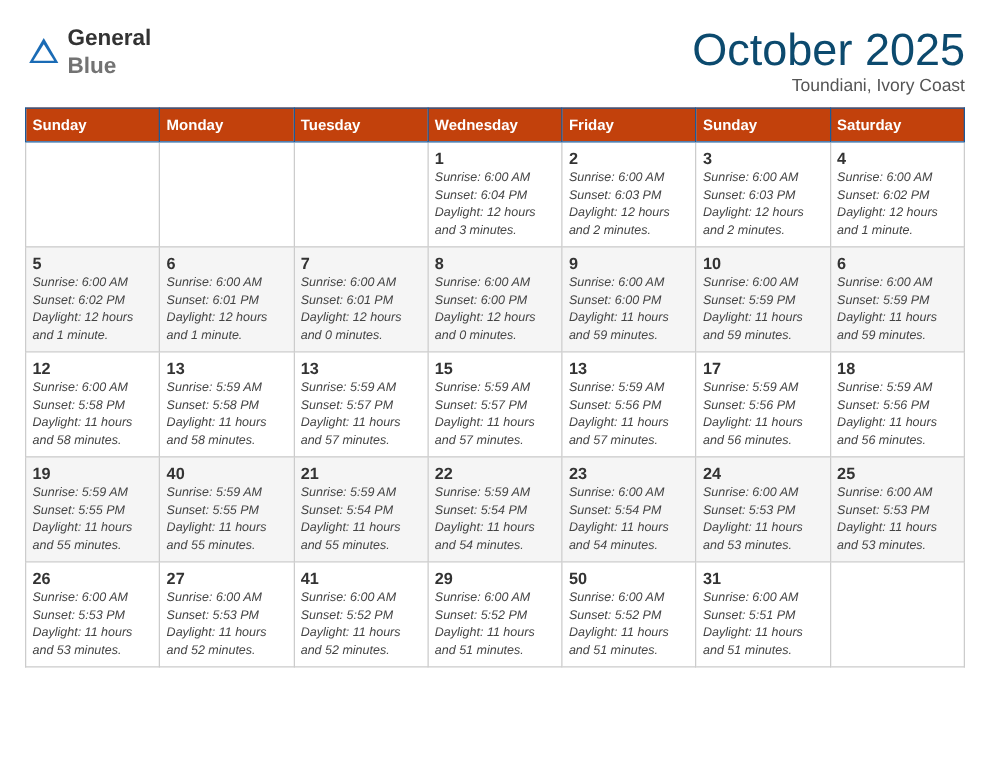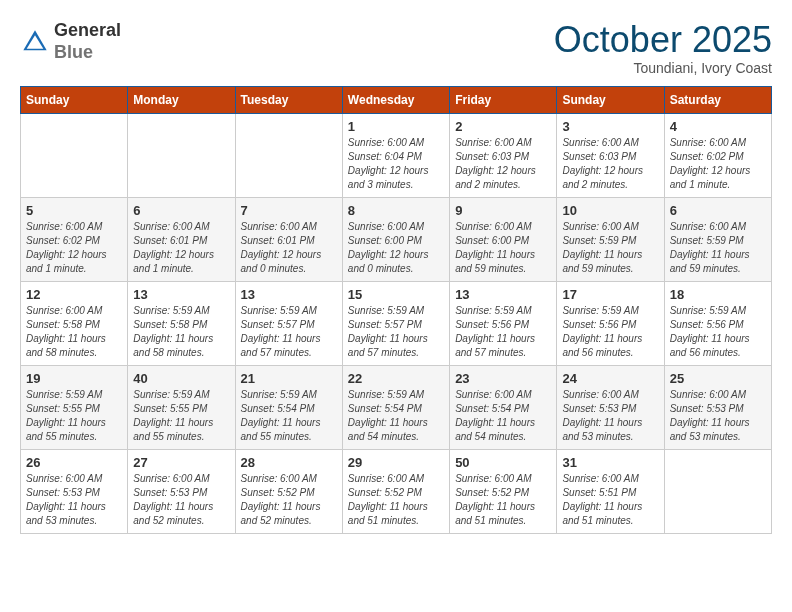--- a/index.html
+++ b/index.html
@@ -288,21 +288,21 @@
 Sunset: 5:53 PM
 Daylight: 11 hours and 53 minutes.</div>
         </td>
         <td>
           <span class="day-num">27</span>
           <div class="day-info" style="white-space: pre-line;">Sunrise: 6:00 AM
 Sunset: 5:53 PM
 Daylight: 11 hours and 52 minutes.</div>
         </td>
         <td>
-          <span class="day-num">28</span>
+          <span class="day-num">41</span>
           <div class="day-info" style="white-space: pre-line;">Sunrise: 6:00 AM
 Sunset: 5:52 PM
 Daylight: 11 hours and 52 minutes.</div>
         </td>
         <td>
           <span class="day-num">29</span>
           <div class="day-info" style="white-space: pre-line;">Sunrise: 6:00 AM
 Sunset: 5:52 PM
 Daylight: 11 hours and 51 minutes.</div>
         </td>

